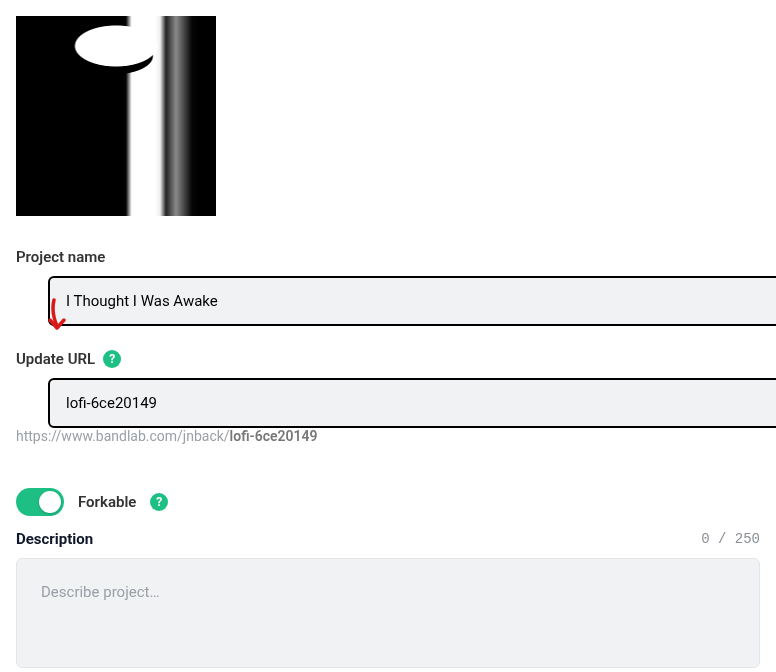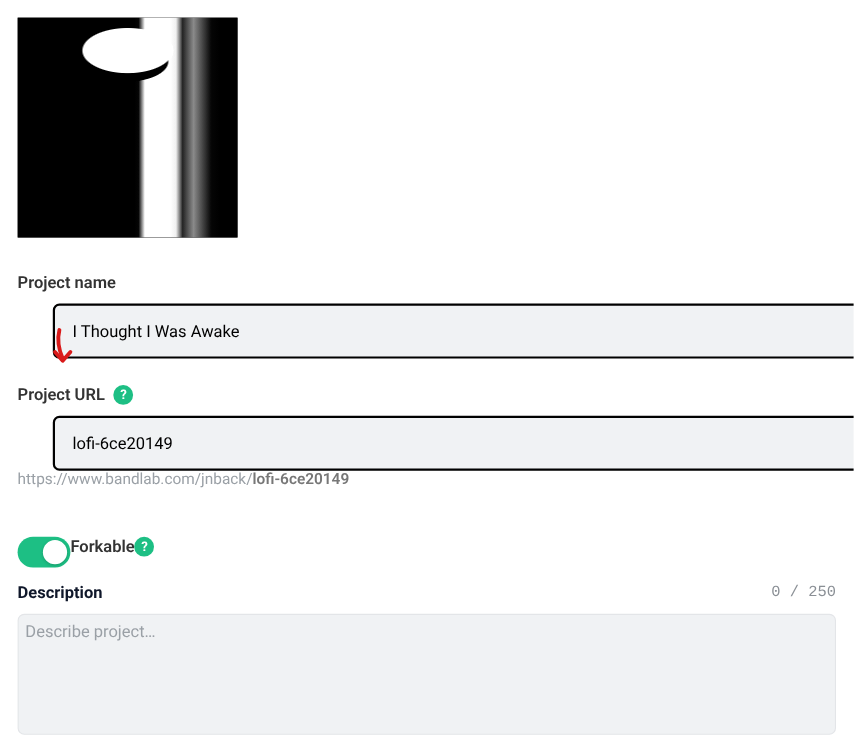--- a/index.html
+++ b/index.html
@@ -85,20 +85,22 @@
       cursor: pointer;
     }
     .arrow-annotation {
       position: absolute;
       left: 28px;
       top: 282px;
       pointer-events: none;
     }
     .toggle-row {
       display: flex;
+      align-items: center;
+      gap: 14px;
       margin-bottom: 14px;
     }
     .toggle {
       width: 48px;
       height: 28px;
       background: #1dbf84;
       border-radius: 999px;
       position: relative;
       cursor: pointer;
     }
@@ -123,21 +125,21 @@
       display: flex;
       justify-content: space-between;
       align-items: center;
       margin-bottom: 10px;
     }
     .desc-label { font-size: 15px; font-weight: 700; color: #0f172a; }
     .char-count { font-size: 14px; color: #8a8f95; font-family: Liberation Mono, monospace; }
     .textarea {
       width: 100%;
       min-height: 110px;
-      padding: 6px;
+      padding: 24px;
       border: 1px solid #e3e5e8;
       border-radius: 6px;
       background: #f0f2f4;
       font-size: 15px;
       color: #333;
       font-family: inherit;
       resize: none;
       margin-bottom: 36px;
     }
     .textarea::placeholder { color: #9aa0a6; }
@@ -164,21 +166,21 @@
     </div>
 
     <div class="form-area">
       <div class="field-group">
         <div class="field-label">Project name</div>
         <input type="text" class="text-input" value="I Thought I Was Awake" style="">
       </div>
 
       <div class="field-group">
         <div class="field-label">
-          <span>Project URL</span>
+          <span>Update URL</span>
           <span class="help-icon">?</span>
         </div>
         <input type="text" class="text-input" value="lofi-6ce20149" style="">
         <div class="url-display">
           <span>https://www.bandlab.com/jnback/</span><span class="url-slug">lofi-6ce20149</span>
         </div>
       </div>
     </div>
   </div>
 

